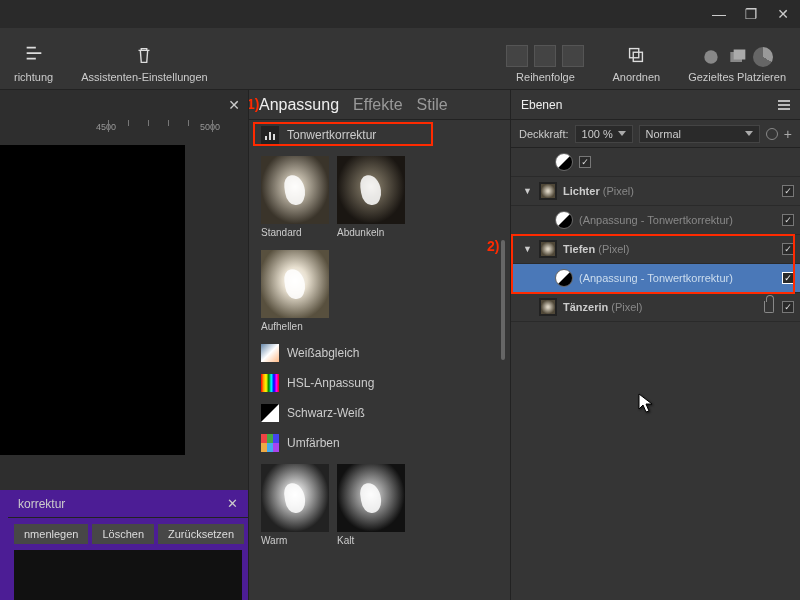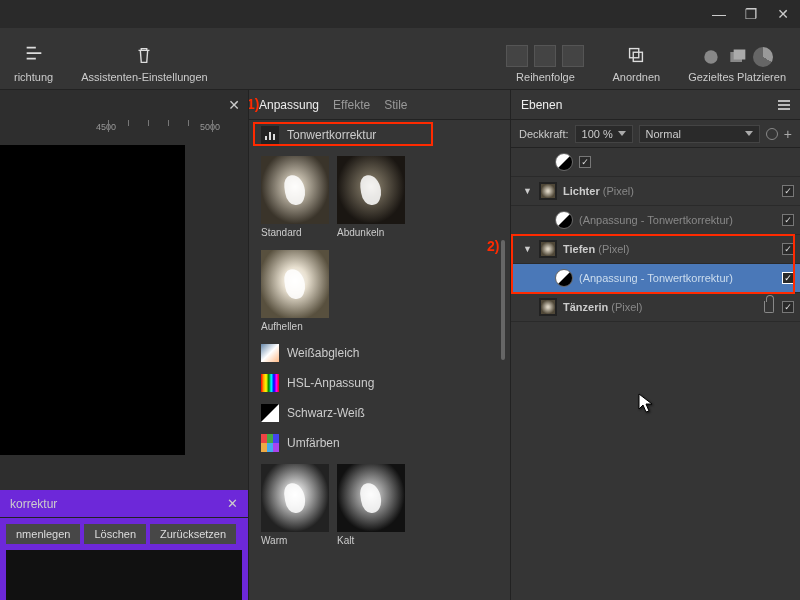--- a/index.html
+++ b/index.html
@@ -26,31 +26,31 @@
   
   .left-col { width: 248px; background: #2e2e2e; position: relative; }
   .doc-tab { height: 30px; display: flex; align-items: center; justify-content: flex-end; padding: 0 8px; background: #2e2e2e; }
   .doc-tab .x { font-size: 14px; color: #ccc; cursor: pointer; }
   .ruler { height: 20px; background: #2e2e2e; position: relative; font-size: 9px; color: #999; overflow:hidden; }
   .ruler .tick { position: absolute; top: 0; height: 6px; border-left: 1px solid #777; }
   .ruler .tick.big { height: 12px; }
   .ruler .num { position: absolute; top: 2px; font-size: 9px; color:#999;}
   .canvas { position: absolute; top: 55px; left: 0; width: 185px; height: 310px; background: #000; }
   
-  .bottom-panel { position: absolute; bottom: 0; left: 0; width: 248px; background: #6d28d9; }
+  .bottom-panel { position: absolute; bottom: 0; left: 0; width: 248px; background: #4c1d95; padding-left: 8px; }
   .bottom-tab { height: 28px; display: flex; align-items: center; justify-content: space-between; padding: 0 10px; border-bottom: 1px solid #222; }
   .bottom-tab .x { font-size: 13px; cursor:pointer;}
   .btn-row { display: flex; gap: 4px; padding: 6px; }
   .btn { background: #474747; padding: 4px 10px; font-size: 11px; color: #ddd; cursor: pointer; }
   .hist-area { height: 50px; background: #111; margin: 0 6px; }
 
   
   .mid-col { width: 262px; background: #353535; border-left: 1px solid #222; position: relative; overflow-y: auto; }
   .scroll-thumb-mid2 { position:absolute; left:252px; top:150px; width:4px; height:120px; background:#666; border-radius:2px; z-index:5;}
-  .tabs { height: 30px; display: flex; align-items: center; gap: 14px; padding: 0 10px; font-size: 12px; color: #999; border-bottom: 1px solid #222; }
+  .tabs { height: 30px; display: flex; align-items: center; gap: 14px; padding: 0 10px; font-size: 16px; color: #999; border-bottom: 1px solid #222; }
   .tabs .tab.active { color: #eee; }
   .annot { position: absolute; color: #ff2a00; font-weight: bold; font-size: 14px; z-index: 20; }
   .redbox { position: absolute; border: 2px solid #ff2a00; z-index: 15; pointer-events: none; }
   
   .adj-item { display: flex; align-items: center; gap: 8px; padding: 6px 12px; cursor: pointer; }
   .adj-item .mini { width: 18px; height: 18px; display: flex; align-items: center; justify-content: center; }
   .mini.levels { background: #222; }
   .mini.levels svg { width: 14px; height: 14px; fill: #ddd; }
   .mini.wb { background: linear-gradient(135deg, #68a 0%, #fff 50%, #fb8 100%); }
   .mini.hsl { background: linear-gradient(90deg, red, orange, yellow, green, cyan, blue, magenta, red); }

